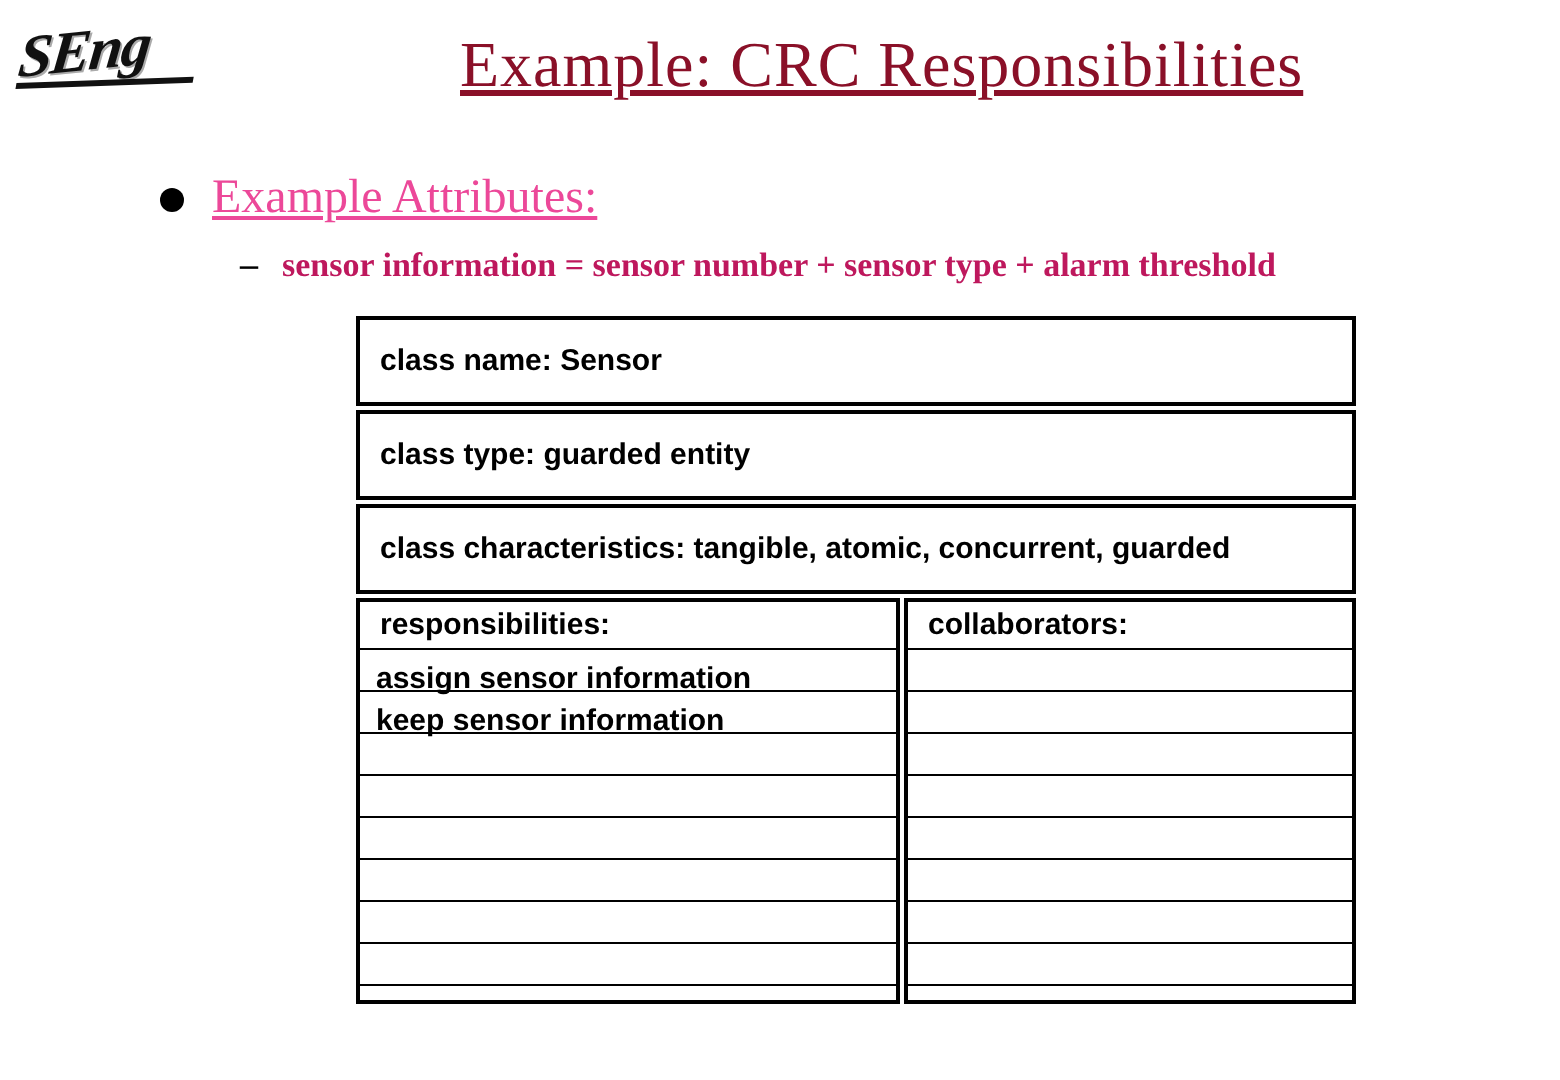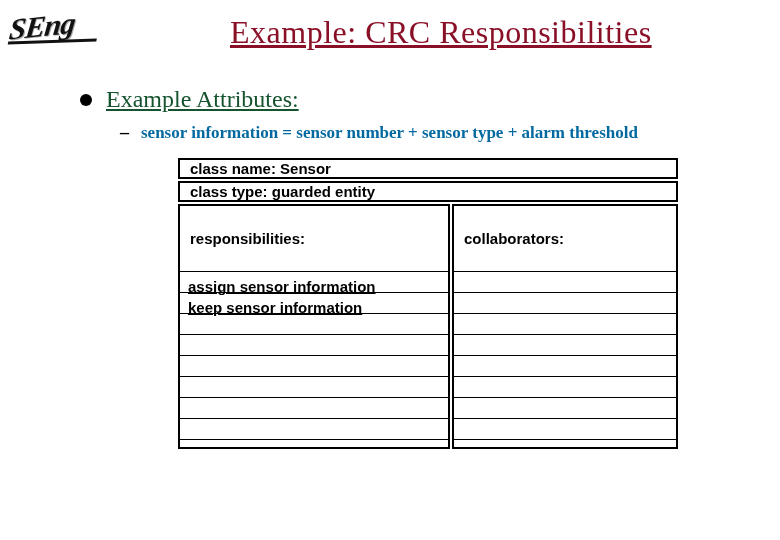--- a/index.html
+++ b/index.html
@@ -52,70 +52,70 @@
   }
   .bullet {
     width: 12px;
     height: 12px;
     border-radius: 50%;
     background: #000;
     flex: none;
   }
   .bullet-text {
     font-size: 24px;
-    color: #14532d;
+    color: #ec4899;
     text-decoration: underline;
   }
   .sub-row {
     position: absolute;
     top: 122px;
     left: 120px;
     display: flex;
     align-items: baseline;
     gap: 12px;
   }
   .dash {
     font-size: 18px;
     font-weight: bold;
     color: #000;
   }
   .sub-text {
     font-size: 17px;
     font-weight: bold;
-    color: #0369a1;
+    color: #be185d;
     font-family: "Times New Roman", serif;
   }
   .card {
     position: absolute;
     top: 158px;
     left: 178px;
     width: 500px;
     font-family: Arial, Helvetica, sans-serif;
     font-size: 15px;
   }
   .card-row {
     border: 2px solid #000;
-    padding: 0 10px;
+    padding: 12px 10px;
     background: #fff;
     margin-bottom: 2px;
     font-weight: bold;
   }
   .card-two {
     display: flex;
     gap: 2px;
     margin-bottom: 2px;
   }
   .card-left, .card-right {
     border: 2px solid #000;
     background: #fff;
   }
   .card-left { width: 272px; }
   .card-right { flex: 1; }
   .head-cell {
-    padding: 24px 10px;
+    padding: 3px 10px;
     font-weight: bold;
     border-bottom: 1px solid #000;
   }
   .lined {
     position: relative;
     height: 175px;
   }
   .lined .line {
     border-bottom: 1px solid #000;
     height: 21px;
@@ -157,20 +157,24 @@
   <div class="card-row">
     <span>class name:</span>
     <span>Sensor</span>
   </div>
 
   <div class="card-row">
     <span>class type:</span>
     <span>guarded entity</span>
   </div>
 
+  <div class="card-row">
+    <span>class characteristics:</span>
+    <span>tangible, atomic, concurrent, guarded</span>
+  </div>
 
   <div class="card-two">
     <div class="card-left">
       <div class="head-cell">responsibilities:</div>
       <div class="lined">
         <div class="line"></div>
           <div class="line"></div>
           <div class="line"></div>
           <div class="line"></div>
         <div class="line"></div>

